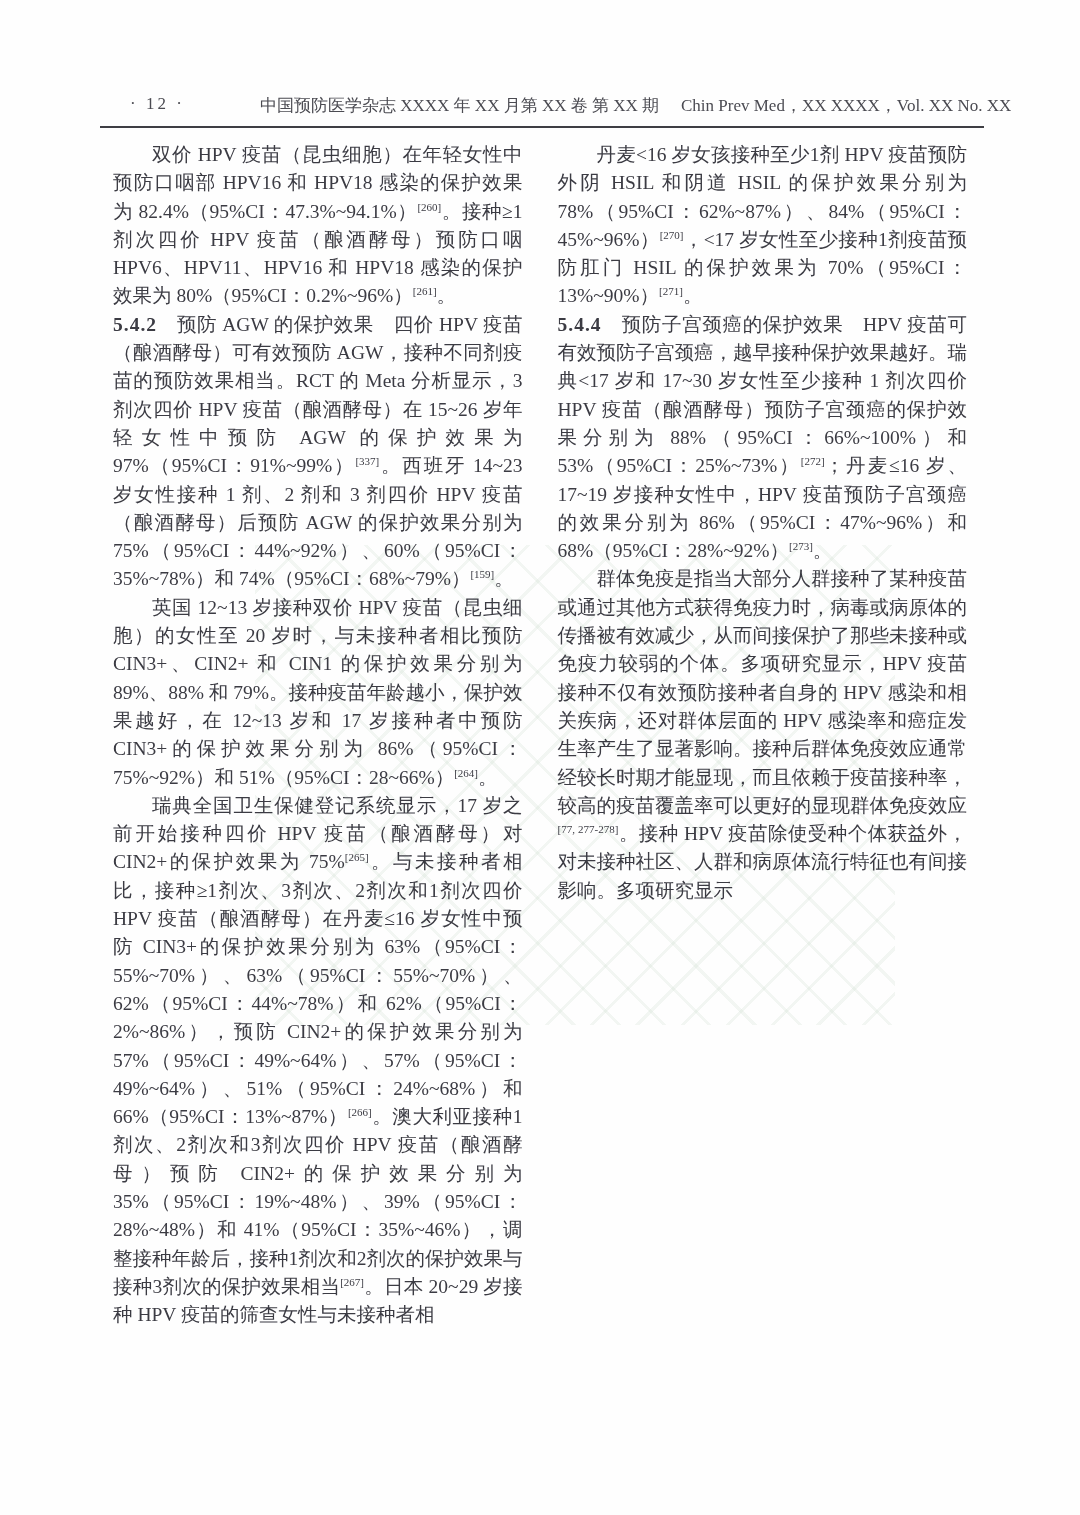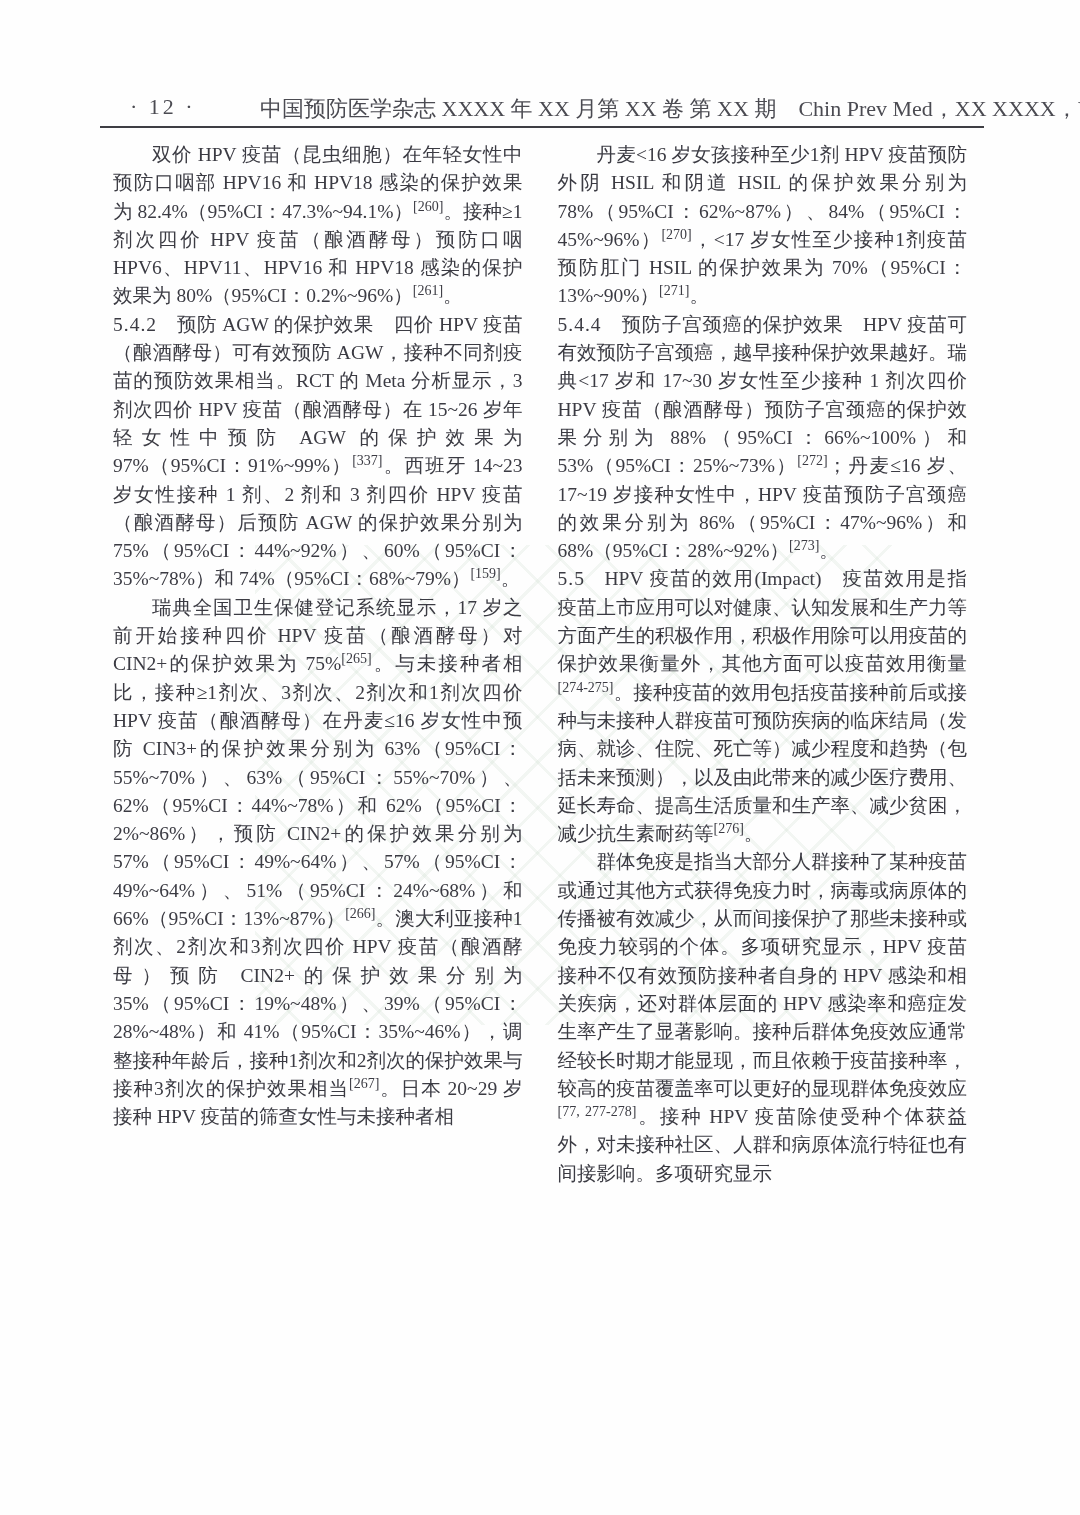--- a/index.html
+++ b/index.html
@@ -16,44 +16,44 @@
   .watermark{
     position:absolute;left:255px;top:545px;width:640px;height:480px;
     background:
       repeating-linear-gradient(45deg, rgba(167,195,168,0.20) 0 3px, transparent 3px 32px),
       repeating-linear-gradient(135deg, rgba(167,195,168,0.20) 0 3px, transparent 3px 32px);
     opacity:.65;
     pointer-events:none;
   }
   .header{
     position:absolute;top:94px;left:100px;right:100px;height:26px;
-    font-size:22px;color:#4b4b52;white-space:nowrap;
+    font-size:17px;color:#4b4b52;white-space:nowrap;
   }
   .pagenum{position:absolute;left:30px;top:0;letter-spacing:3px;}
   .titles{position:absolute;left:160px;right:0;text-align:center;}
   .title-en{margin-left:22px;}
   .rule{
     position:absolute;top:126px;left:100px;right:96px;
     border-top:2px solid #3e3e44;
   }
   .columns{
     position:absolute;top:141px;left:113px;width:854px;
     display:flex;gap:35px;
   }
   .col{
     width:409.5px;
     font-size:19.5px;
     line-height:28.3px;
     text-align:justify;
   }
   p.par{margin:0;}
   p.indent{text-indent:2em;}
-  .sec-num{font-weight:normal;letter-spacing:1px;}
+  .sec-num{font-weight:bold;letter-spacing:1px;}
   sup.ref{
-    font-size:14px;
+    font-size:11px;
     line-height:0;
     vertical-align:super;
   }
 </style>
 </head>
 <body>
 
 <div class="page">
   <div class="watermark"></div>
 
@@ -63,22 +63,22 @@
       <span>中国预防医学杂志 XXXX 年 XX 月第 XX 卷 第 XX 期</span><span class="title-en">Chin Prev Med，XX XXXX，Vol. XX No. XX</span>
     </div>
   </div>
 
   <div class="rule"></div>
 
   <div class="columns">
     <div class="col">
         <p class="par indent">双价 HPV 疫苗（昆虫细胞）在年轻女性中预防口咽部 HPV16 和 HPV18 感染的保护效果为 82.4%（95%CI：47.3%~94.1%）<sup class="ref">[260]</sup>。接种≥1剂次四价 HPV 疫苗（酿酒酵母）预防口咽 HPV6、HPV11、HPV16 和 HPV18 感染的保护效果为 80%（95%CI：0.2%~96%）<sup class="ref">[261]</sup>。</p>
         <p class="par"><span class="sec-num">5.4.2</span> 预防 AGW 的保护效果 四价 HPV 疫苗（酿酒酵母）可有效预防 AGW，接种不同剂疫苗的预防效果相当。RCT 的 Meta 分析显示，3剂次四价 HPV 疫苗（酿酒酵母）在 15~26 岁年轻女性中预防 AGW 的保护效果为 97%（95%CI：91%~99%）<sup class="ref">[337]</sup>。西班牙 14~23 岁女性接种 1 剂、2 剂和 3 剂四价 HPV 疫苗（酿酒酵母）后预防 AGW 的保护效果分别为 75%（95%CI：44%~92%）、60%（95%CI：35%~78%）和 74%（95%CI：68%~79%）<sup class="ref">[159]</sup>。</p>
+        <p class="par indent">英国 12~13 岁接种双价 HPV 疫苗（昆虫细胞）的女性至 20 岁时，与未接种者相比预防 CIN3+、CIN2+ 和 CIN1 的保护效果分别为 89%、88% 和 79%。接种疫苗年龄越小，保护效果越好，在 12~13 岁和 17 岁接种者中预防 CIN3+的保护效果分别为 86%（95%CI：75%~92%）和 51%（95%CI：28~66%）<sup class="ref">[264]</sup>。</p>
         <p class="par indent">瑞典全国卫生保健登记系统显示，17 岁之前开始接种四价 HPV 疫苗（酿酒酵母）对 CIN2+的保护效果为 75%<sup class="ref">[265]</sup>。与未接种者相比，接种≥1剂次、3剂次、2剂次和1剂次四价 HPV 疫苗（酿酒酵母）在丹麦≤16 岁女性中预防 CIN3+的保护效果分别为 63%（95%CI：55%~70%）、63%（95%CI：55%~70%）、62%（95%CI：44%~78%）和 62%（95%CI：2%~86%），预防 CIN2+的保护效果分别为 57%（95%CI：49%~64%）、57%（95%CI：49%~64%）、51%（95%CI：24%~68%）和 66%（95%CI：13%~87%）<sup class="ref">[266]</sup>。澳大利亚接种1剂次、2剂次和3剂次四价 HPV 疫苗（酿酒酵母）预防 CIN2+的保护效果分别为 35%（95%CI：19%~48%）、39%（95%CI：28%~48%）和 41%（95%CI：35%~46%），调整接种年龄后，接种1剂次和2剂次的保护效果与接种3剂次的保护效果相当<sup class="ref">[267]</sup>。日本 20~29 岁接种 HPV 疫苗的筛查女性与未接种者相</p>
       </div>
     <div class="col">
         <p class="par indent">丹麦&lt;16 岁女孩接种至少1剂 HPV 疫苗预防外阴 HSIL 和阴道 HSIL 的保护效果分别为 78%（95%CI：62%~87%）、84%（95%CI：45%~96%）<sup class="ref">[270]</sup>，&lt;17 岁女性至少接种1剂疫苗预防肛门 HSIL 的保护效果为 70%（95%CI：13%~90%）<sup class="ref">[271]</sup>。</p>
         <p class="par"><span class="sec-num">5.4.4</span> 预防子宫颈癌的保护效果 HPV 疫苗可有效预防子宫颈癌，越早接种保护效果越好。瑞典&lt;17 岁和 17~30 岁女性至少接种 1 剂次四价 HPV 疫苗（酿酒酵母）预防子宫颈癌的保护效果分别为 88%（95%CI：66%~100%）和 53%（95%CI：25%~73%）<sup class="ref">[272]</sup>；丹麦≤16 岁、17~19 岁接种女性中，HPV 疫苗预防子宫颈癌的效果分别为 86%（95%CI：47%~96%）和 68%（95%CI：28%~92%）<sup class="ref">[273]</sup>。</p>
-        <p class="par"><span class="sec-num">5.5</span> HPV 疫苗的效用(Impact) 疫苗效用是指疫苗上市应用可以对健康、认知发展和生产力等方面产生的积极作用，积极作用除可以用疫苗的保护效果衡量外，其他方面可以疫苗效用衡量<sup class="ref">[274-275]</sup>。接种疫苗的效用包括疫苗接种前后或接种与未接种人群疫苗可预防疾病的临床结局（发病、就诊、住院、死亡等）减少程度和趋势（包括未来预测），以及由此带来的减少医疗费用、延长寿命、提高生活质量和生产率、减少贫困，减少抗生素耐药等<sup class="ref">[276]</sup>。</p>
         <p class="par indent">群体免疫是指当大部分人群接种了某种疫苗或通过其他方式获得免疫力时，病毒或病原体的传播被有效减少，从而间接保护了那些未接种或免疫力较弱的个体。多项研究显示，HPV 疫苗接种不仅有效预防接种者自身的 HPV 感染和相关疾病，还对群体层面的 HPV 感染率和癌症发生率产生了显著影响。接种后群体免疫效应通常经较长时期才能显现，而且依赖于疫苗接种率，较高的疫苗覆盖率可以更好的显现群体免疫效应<sup class="ref">[77, 277-278]</sup>。接种 HPV 疫苗除使受种个体获益外，对未接种社区、人群和病原体流行特征也有间接影响。多项研究显示</p>
       </div>
   </div>
 </div>
 
 </body></html>

